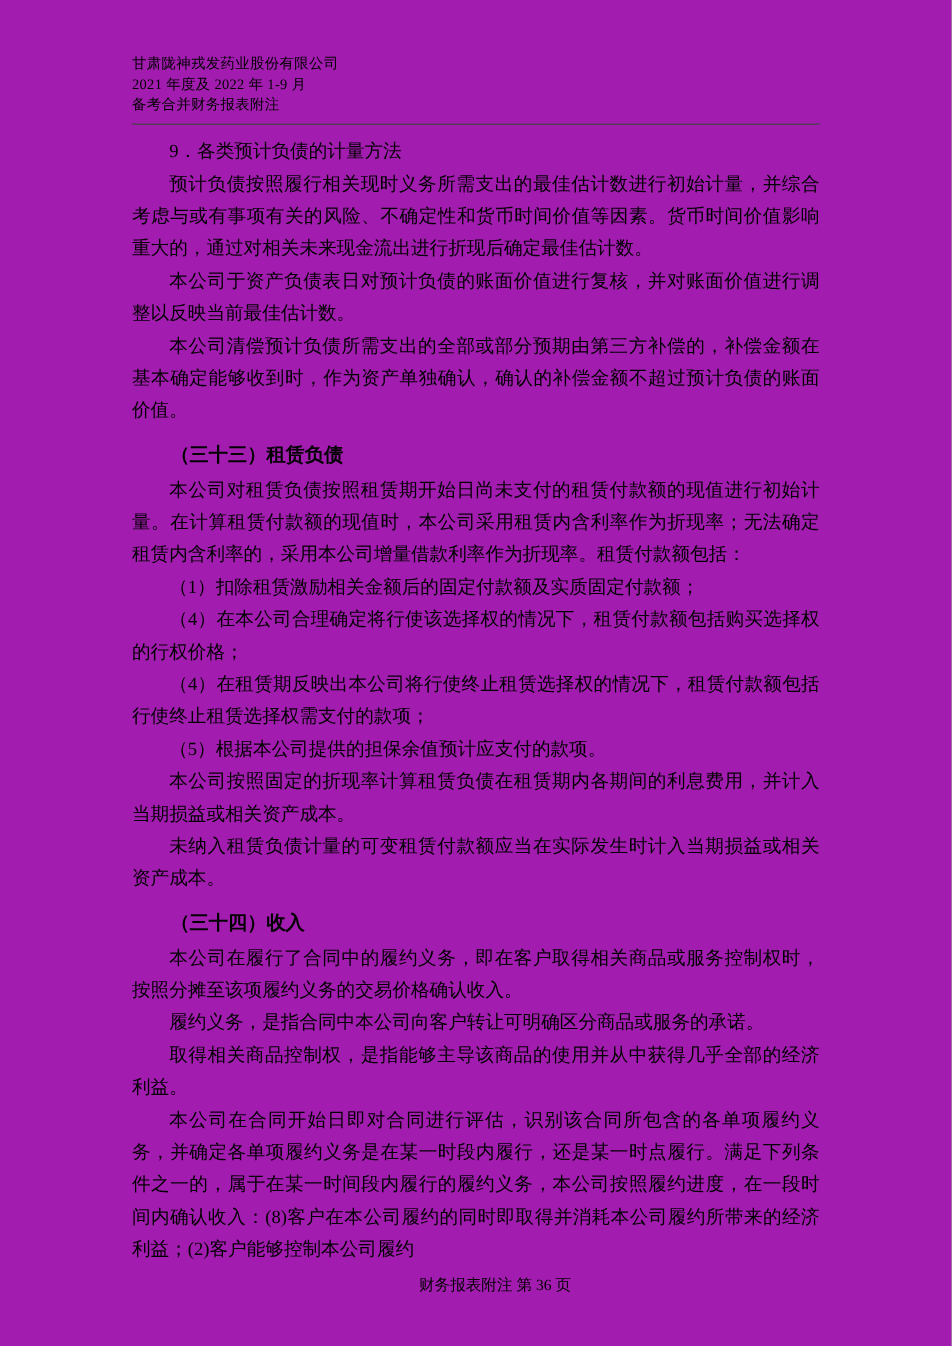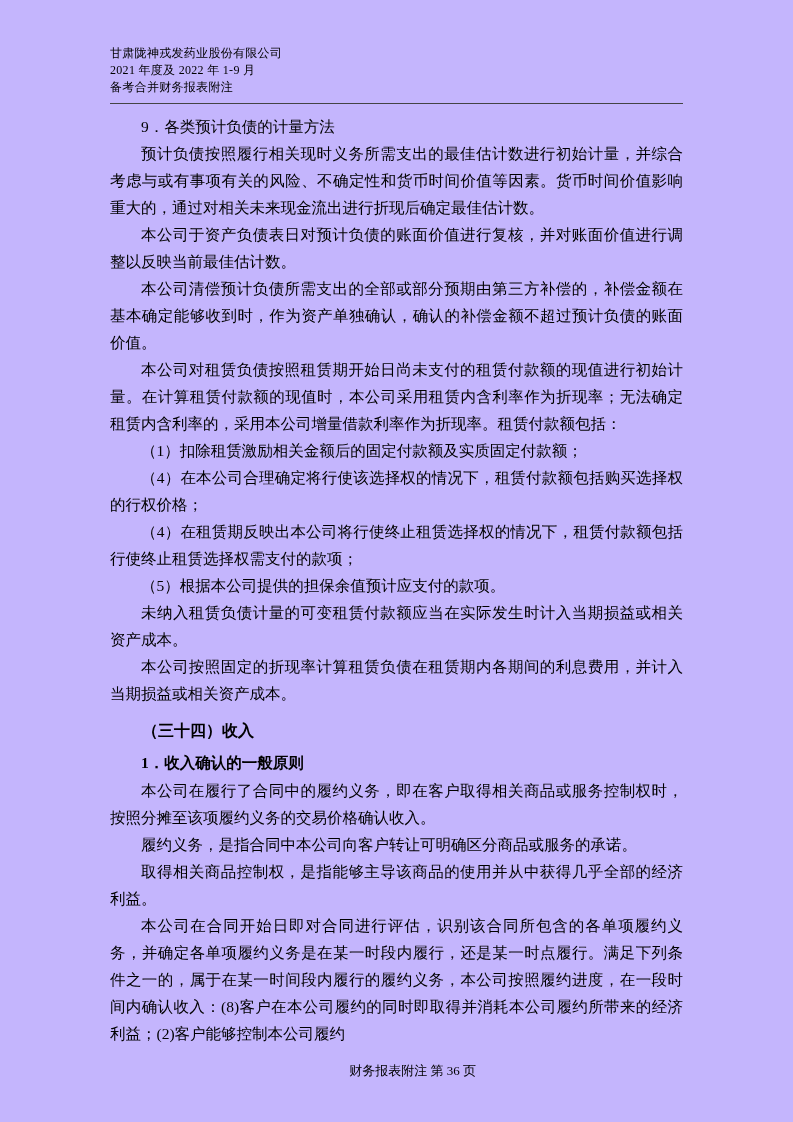--- a/index.html
+++ b/index.html
@@ -1,21 +1,21 @@
 <!DOCTYPE html>
 <html><head>
 <meta charset="utf-8">
 <style>
   * { margin: 0; padding: 0; box-sizing: border-box; }
   html, body { background: #888; }
   .page {
     width: 793px;
     height: 1122px;
     margin: 0 auto;
-    background: #c4b5fd;
+    background: #a21caf;
     outline: 1px solid #d0d0d0;
     position: relative;
     font-family: "Liberation Serif", "DejaVu Serif", serif;
     color: #000000;
     padding: 45px 110px 0 110px;
     overflow: hidden;
   }
   .header {
     font-size: 12px;
     line-height: 17px;
@@ -61,29 +61,29 @@
     <div>甘肃陇神戎发药业股份有限公司</div>
     <div>2021 年度及 2022 年 1-9 月</div>
     <div>备考合并财务报表附注</div>
   </div>
 
   <div class="doc-body" id="doc-body">
       <p class="num-heading">9．各类预计负债的计量方法</p>
       <p class="para">预计负债按照履行相关现时义务所需支出的最佳估计数进行初始计量，并综合考虑与或有事项有关的风险、不确定性和货币时间价值等因素。货币时间价值影响重大的，通过对相关未来现金流出进行折现后确定最佳估计数。</p>
       <p class="para">本公司于资产负债表日对预计负债的账面价值进行复核，并对账面价值进行调整以反映当前最佳估计数。</p>
       <p class="para">本公司清偿预计负债所需支出的全部或部分预期由第三方补偿的，补偿金额在基本确定能够收到时，作为资产单独确认，确认的补偿金额不超过预计负债的账面价值。</p>
+      <p class="section-heading">（三十三）租赁负债</p>
       <p class="para">本公司对租赁负债按照租赁期开始日尚未支付的租赁付款额的现值进行初始计量。在计算租赁付款额的现值时，本公司采用租赁内含利率作为折现率；无法确定租赁内含利率的，采用本公司增量借款利率作为折现率。租赁付款额包括：</p>
       <p class="para">（1）扣除租赁激励相关金额后的固定付款额及实质固定付款额；</p>
       <p class="para">（4）在本公司合理确定将行使该选择权的情况下，租赁付款额包括购买选择权的行权价格；</p>
       <p class="para">（4）在租赁期反映出本公司将行使终止租赁选择权的情况下，租赁付款额包括行使终止租赁选择权需支付的款项；</p>
       <p class="para">（5）根据本公司提供的担保余值预计应支付的款项。</p>
+      <p class="para">本公司按照固定的折现率计算租赁负债在租赁期内各期间的利息费用，并计入当期损益或相关资产成本。</p>
       <p class="para">未纳入租赁负债计量的可变租赁付款额应当在实际发生时计入当期损益或相关资产成本。</p>
-      <p class="para">本公司按照固定的折现率计算租赁负债在租赁期内各期间的利息费用，并计入当期损益或相关资产成本。</p>
       <p class="section-heading">（三十四）收入</p>
-      <p class="sub-heading">1．收入确认的一般原则</p>
       <p class="para">本公司在履行了合同中的履约义务，即在客户取得相关商品或服务控制权时，按照分摊至该项履约义务的交易价格确认收入。</p>
       <p class="para">履约义务，是指合同中本公司向客户转让可明确区分商品或服务的承诺。</p>
       <p class="para">取得相关商品控制权，是指能够主导该商品的使用并从中获得几乎全部的经济利益。</p>
       <p class="para">本公司在合同开始日即对合同进行评估，识别该合同所包含的各单项履约义务，并确定各单项履约义务是在某一时段内履行，还是某一时点履行。满足下列条件之一的，属于在某一时间段内履行的履约义务，本公司按照履约进度，在一段时间内确认收入：(8)客户在本公司履约的同时即取得并消耗本公司履约所带来的经济利益；(2)客户能够控制本公司履约</p>
     </div>
 
   <div class="footer">
     <span>财务报表附注 第 36 页</span>
   </div>
 

